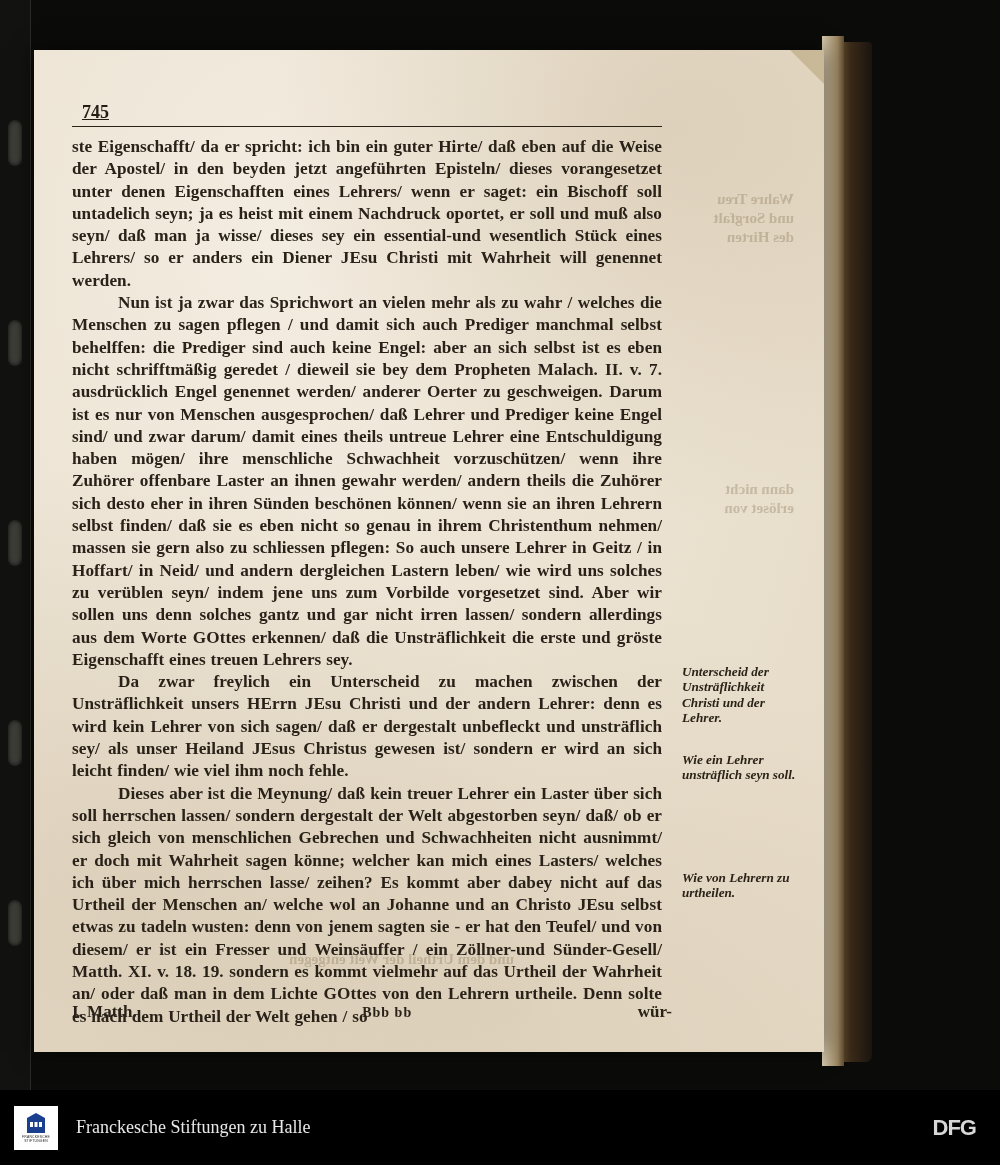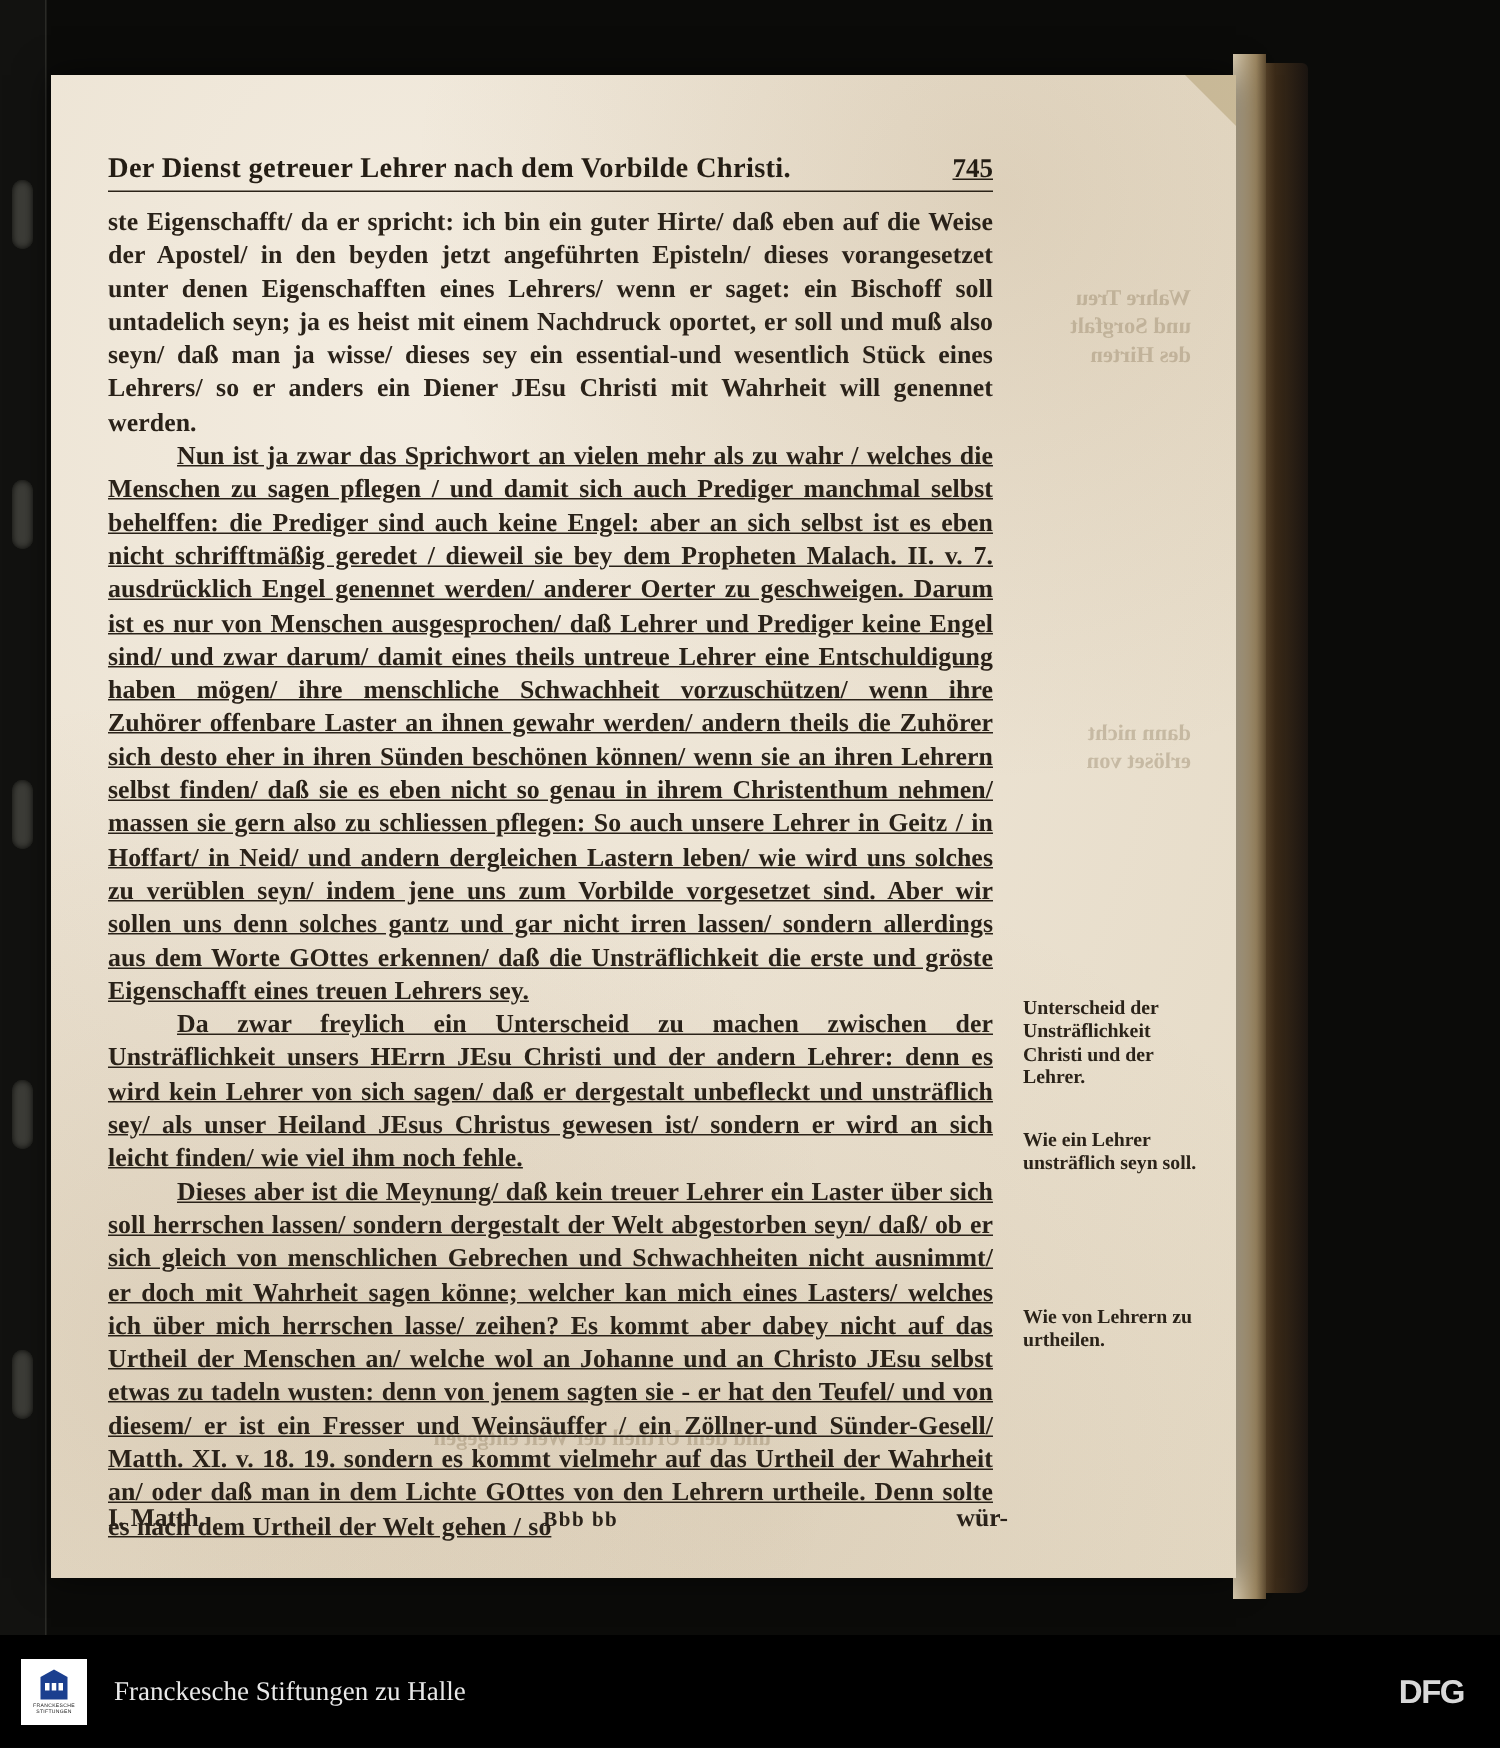--- a/index.html
+++ b/index.html
@@ -146,38 +146,38 @@
     text-align: justify;
     font-weight: bold;
     letter-spacing: 0.05px;
     word-spacing: 0.5px;
   }
   .body-text p {
     margin: 0;
   }
   .body-text p.indent {
     text-indent: 46px;
-    text-decoration: underline;
   }
 
   
   .margin-col {
     position: absolute;
     left: 648px;
     top: 52px;
     width: 120px;
     z-index: 3;
   }
   .margin-note {
     position: absolute;
     font-size: 13.2px;
     line-height: 15.4px;
     color: #2b2319;
     font-weight: bold;
     width: 116px;
+    font-style: italic;
   }
 
   
   .ghost {
     position: absolute;
     color: rgba(120, 98, 66, 0.30);
     font-size: 15px;
     line-height: 19px;
     font-weight: bold;
     transform: scaleX(-1);
@@ -278,21 +278,20 @@
       </div>
       <div class="ghost" style="left:660px; top:430px; width:100px;">
         dann nicht erlöset von
       </div>
       <div class="ghost" style="left:60px; top:900px; width:420px;">
         und dem Urtheil der Welt entgegen
       </div>
 
       <div class="text-col">
         <div class="header-line">
-          <span class="header-title">Der Dienst getreuer Lehrer nach dem Vorbilde Christi.</span>
           <span class="header-page">745</span>
         </div>
 
         <div class="body-text">
           <p>ste Eigenschafft/ da er spricht: ich bin ein guter Hirte/ daß eben auf die Weise der Apostel/ in den beyden jetzt angeführten Episteln/ dieses vorangesetzet unter denen Eigenschafften eines Lehrers/ wenn er saget: ein Bischoff soll untadelich seyn; ja es heist mit einem Nachdruck oportet, er soll und muß also seyn/ daß man ja wisse/ dieses sey ein essential-und wesentlich Stück eines Lehrers/ so er anders ein Diener JEsu Christi mit Wahrheit will genennet werden.</p>
           <p class="indent">Nun ist ja zwar das Sprichwort an vielen mehr als zu wahr / welches die Menschen zu sagen pflegen / und damit sich auch Prediger manchmal selbst behelffen: die Prediger sind auch keine Engel: aber an sich selbst ist es eben nicht schrifftmäßig geredet / dieweil sie bey dem Propheten Malach. II. v. 7. ausdrücklich Engel genennet werden/ anderer Oerter zu geschweigen. Darum ist es nur von Menschen ausgesprochen/ daß Lehrer und Prediger keine Engel sind/ und zwar darum/ damit eines theils untreue Lehrer eine Entschuldigung haben mögen/ ihre menschliche Schwachheit vorzuschützen/ wenn ihre Zuhörer offenbare Laster an ihnen gewahr werden/ andern theils die Zuhörer sich desto eher in ihren Sünden beschönen können/ wenn sie an ihren Lehrern selbst finden/ daß sie es eben nicht so genau in ihrem Christenthum nehmen/ massen sie gern also zu schliessen pflegen: So auch unsere Lehrer in Geitz / in Hoffart/ in Neid/ und andern dergleichen Lastern leben/ wie wird uns solches zu verüblen seyn/ indem jene uns zum Vorbilde vorgesetzet sind. Aber wir sollen uns denn solches gantz und gar nicht irren lassen/ sondern allerdings aus dem Worte GOttes erkennen/ daß die Unsträflichkeit die erste und gröste Eigenschafft eines treuen Lehrers sey.</p>
           <p class="indent">Da zwar freylich ein Unterscheid zu machen zwischen der Unsträflichkeit unsers HErrn JEsu Christi und der andern Lehrer: denn es wird kein Lehrer von sich sagen/ daß er dergestalt unbefleckt und unsträflich sey/ als unser Heiland JEsus Christus gewesen ist/ sondern er wird an sich leicht finden/ wie viel ihm noch fehle.</p>
           <p class="indent">Dieses aber ist die Meynung/ daß kein treuer Lehrer ein Laster über sich soll herrschen lassen/ sondern dergestalt der Welt abgestorben seyn/ daß/ ob er sich gleich von menschlichen Gebrechen und Schwachheiten nicht ausnimmt/ er doch mit Wahrheit sagen könne; welcher kan mich eines Lasters/ welches ich über mich herrschen lasse/ zeihen? Es kommt aber dabey nicht auf das Urtheil der Menschen an/ welche wol an Johanne und an Christo JEsu selbst etwas zu tadeln wusten: denn von jenem sagten sie - er hat den Teufel/ und von diesem/ er ist ein Fresser und Weinsäuffer / ein Zöllner-und Sünder-Gesell/ Matth. XI. v. 18. 19. sondern es kommt vielmehr auf das Urtheil der Wahrheit an/ oder daß man in dem Lichte GOttes von den Lehrern urtheile. Denn solte es nach dem Urtheil der Welt gehen / so</p>
         </div>
       </div>

